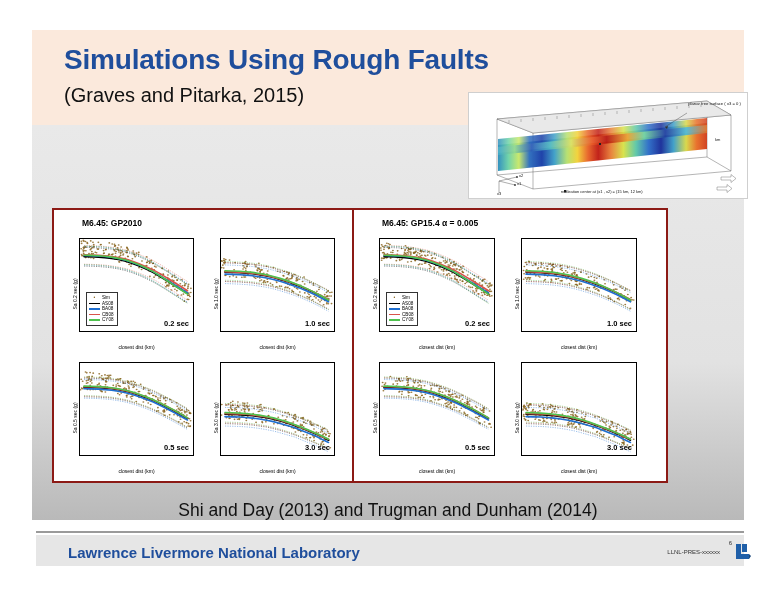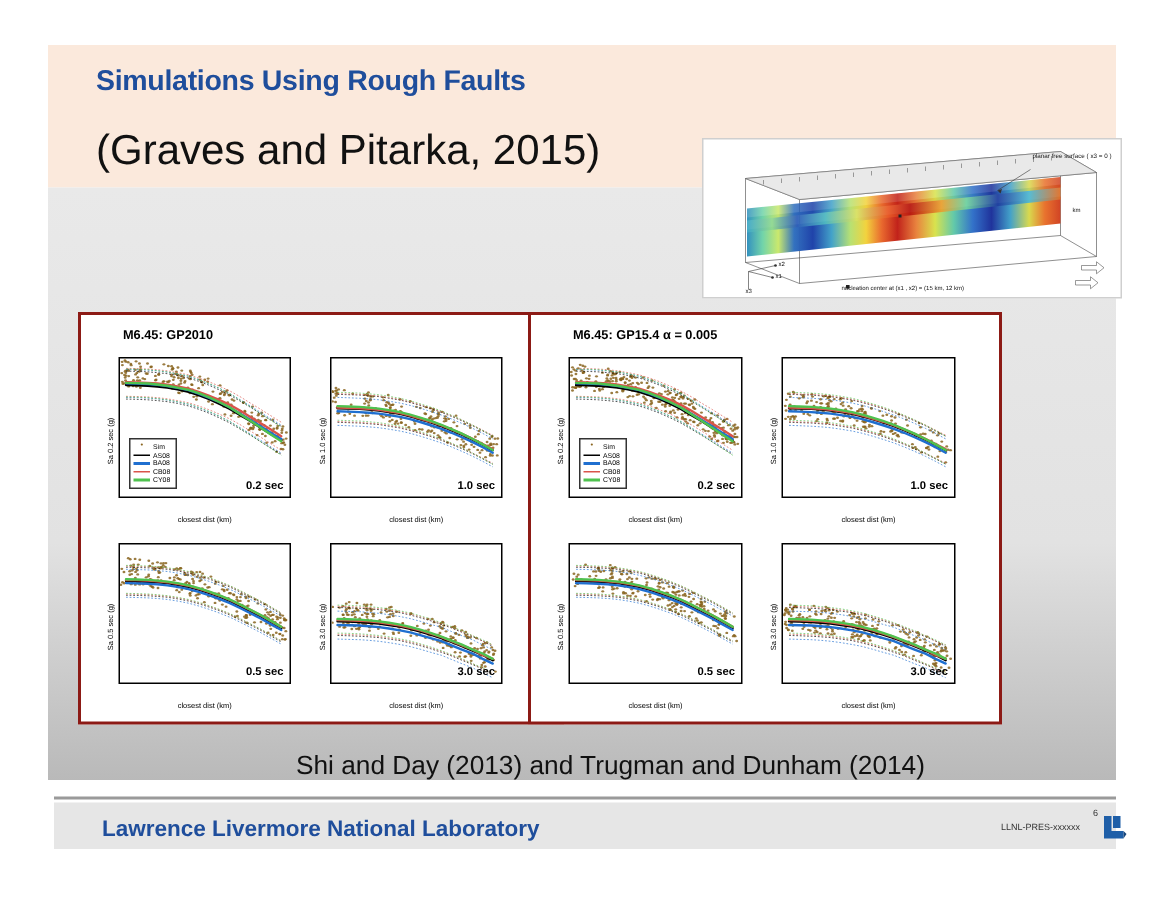--- a/index.html
+++ b/index.html
@@ -17,30 +17,30 @@
   
   .header-band {
     position: absolute;
     left: 32px; top: 30px;
     width: 712px; height: 95px;
     background: #fbe9dc;
   }
   .slide-title {
     position: absolute;
     left: 64px; top: 44px;
-    font-size: 19px;
+    font-size: 28px;
     font-weight: bold;
     color: #1f4e9c;
     letter-spacing: -0.2px;
     white-space: nowrap;
   }
   .slide-subtitle {
     position: absolute;
     left: 64px; top: 84px;
-    font-size: 28px;
+    font-size: 20px;
     color: #111111;
     white-space: nowrap;
   }
   
   .body-band {
     position: absolute;
     left: 32px; top: 125px;
     width: 712px; height: 395px;
     background: #e3e3e3;
     background: linear-gradient(180deg,#e9e9e9 0%, #e2e2e2 60%, #b9b9b9 100%);
@@ -152,21 +152,20 @@
   .sw { display: inline-block; width: 11px; height: 1.6px; }
   .sw-dot { display: inline-block; width: 11px; text-align: center; font-size: 5px; line-height: 5px; }
 
   
   .caption-bar {
     position: absolute;
     left: 32px; top: 494px;
     width: 712px; height: 32px;
     display: flex; align-items: center; justify-content: center;
     background: transparent;
-    padding-left: 19px;
   }
   .caption-text {
     font-size: 17.5px;
     color: #111111;
   }
   
   .footer-rule {
     position: absolute;
     left: 36px; top: 531px;
     width: 708px; height: 2px;

